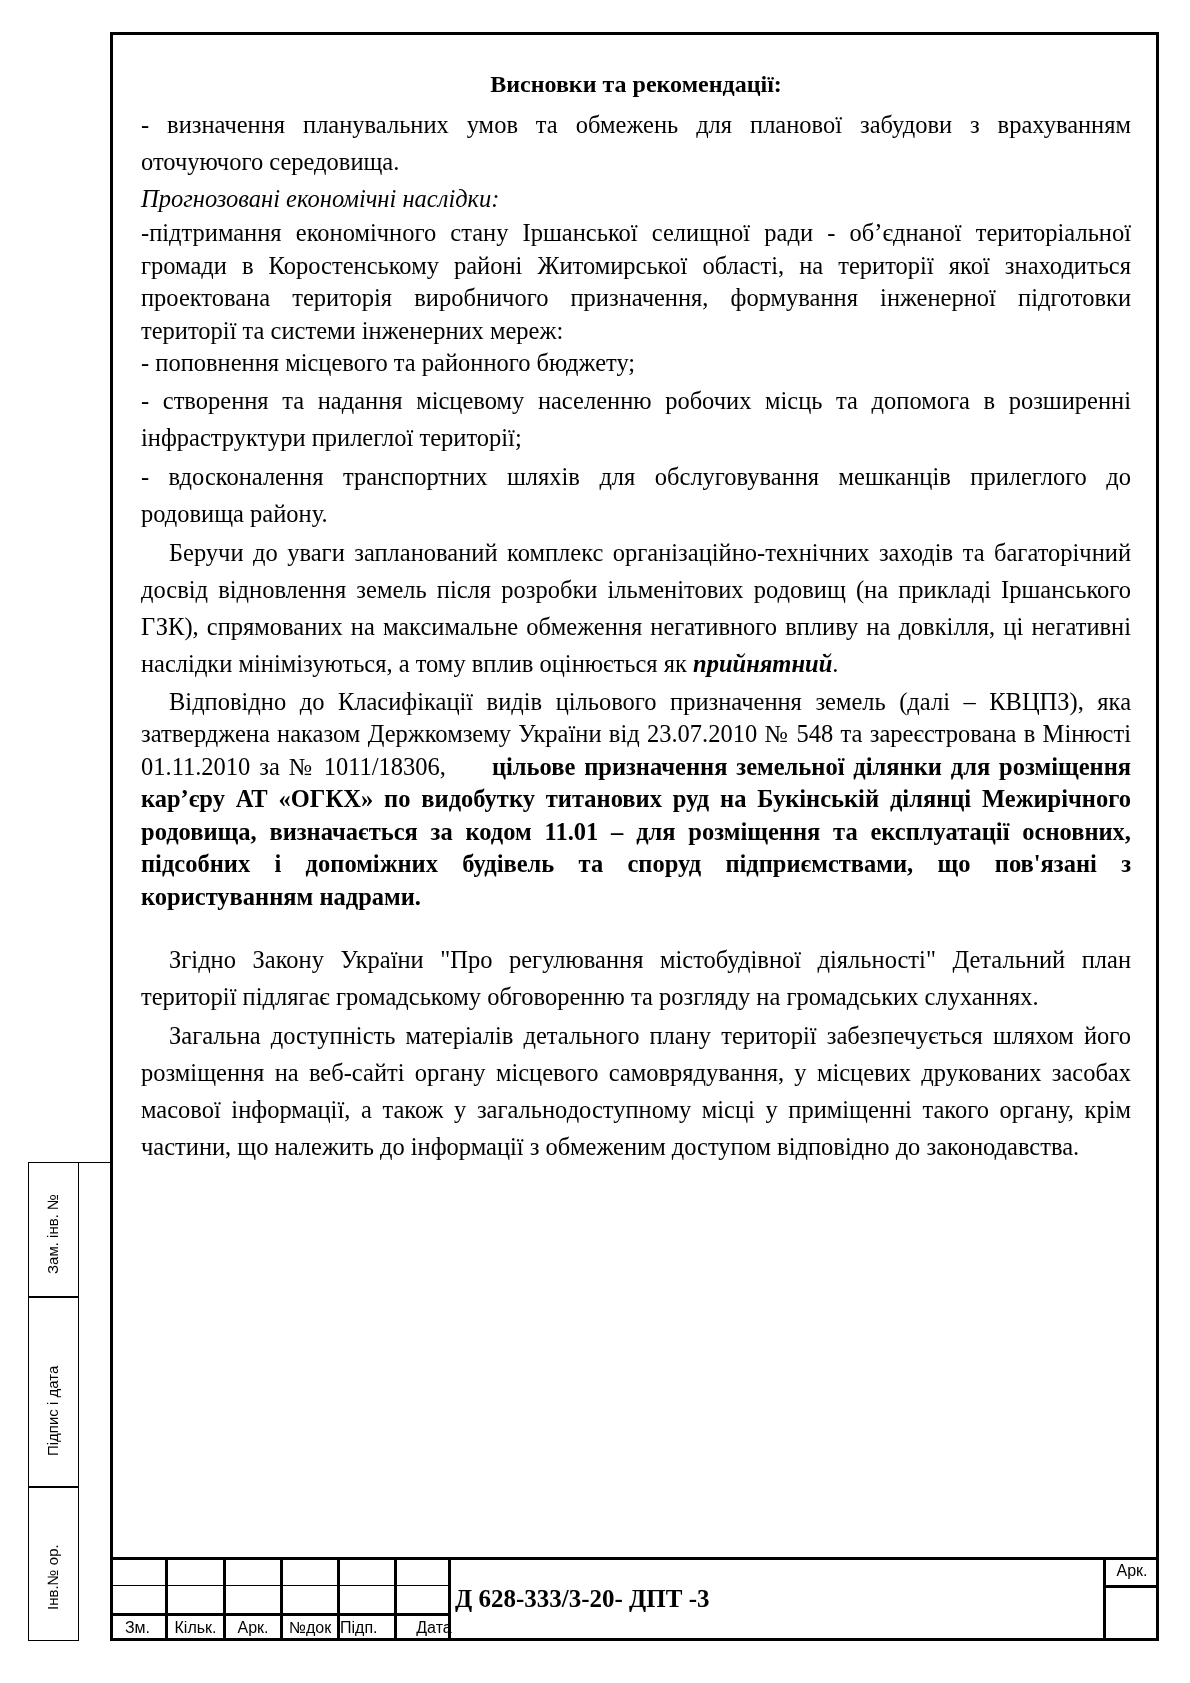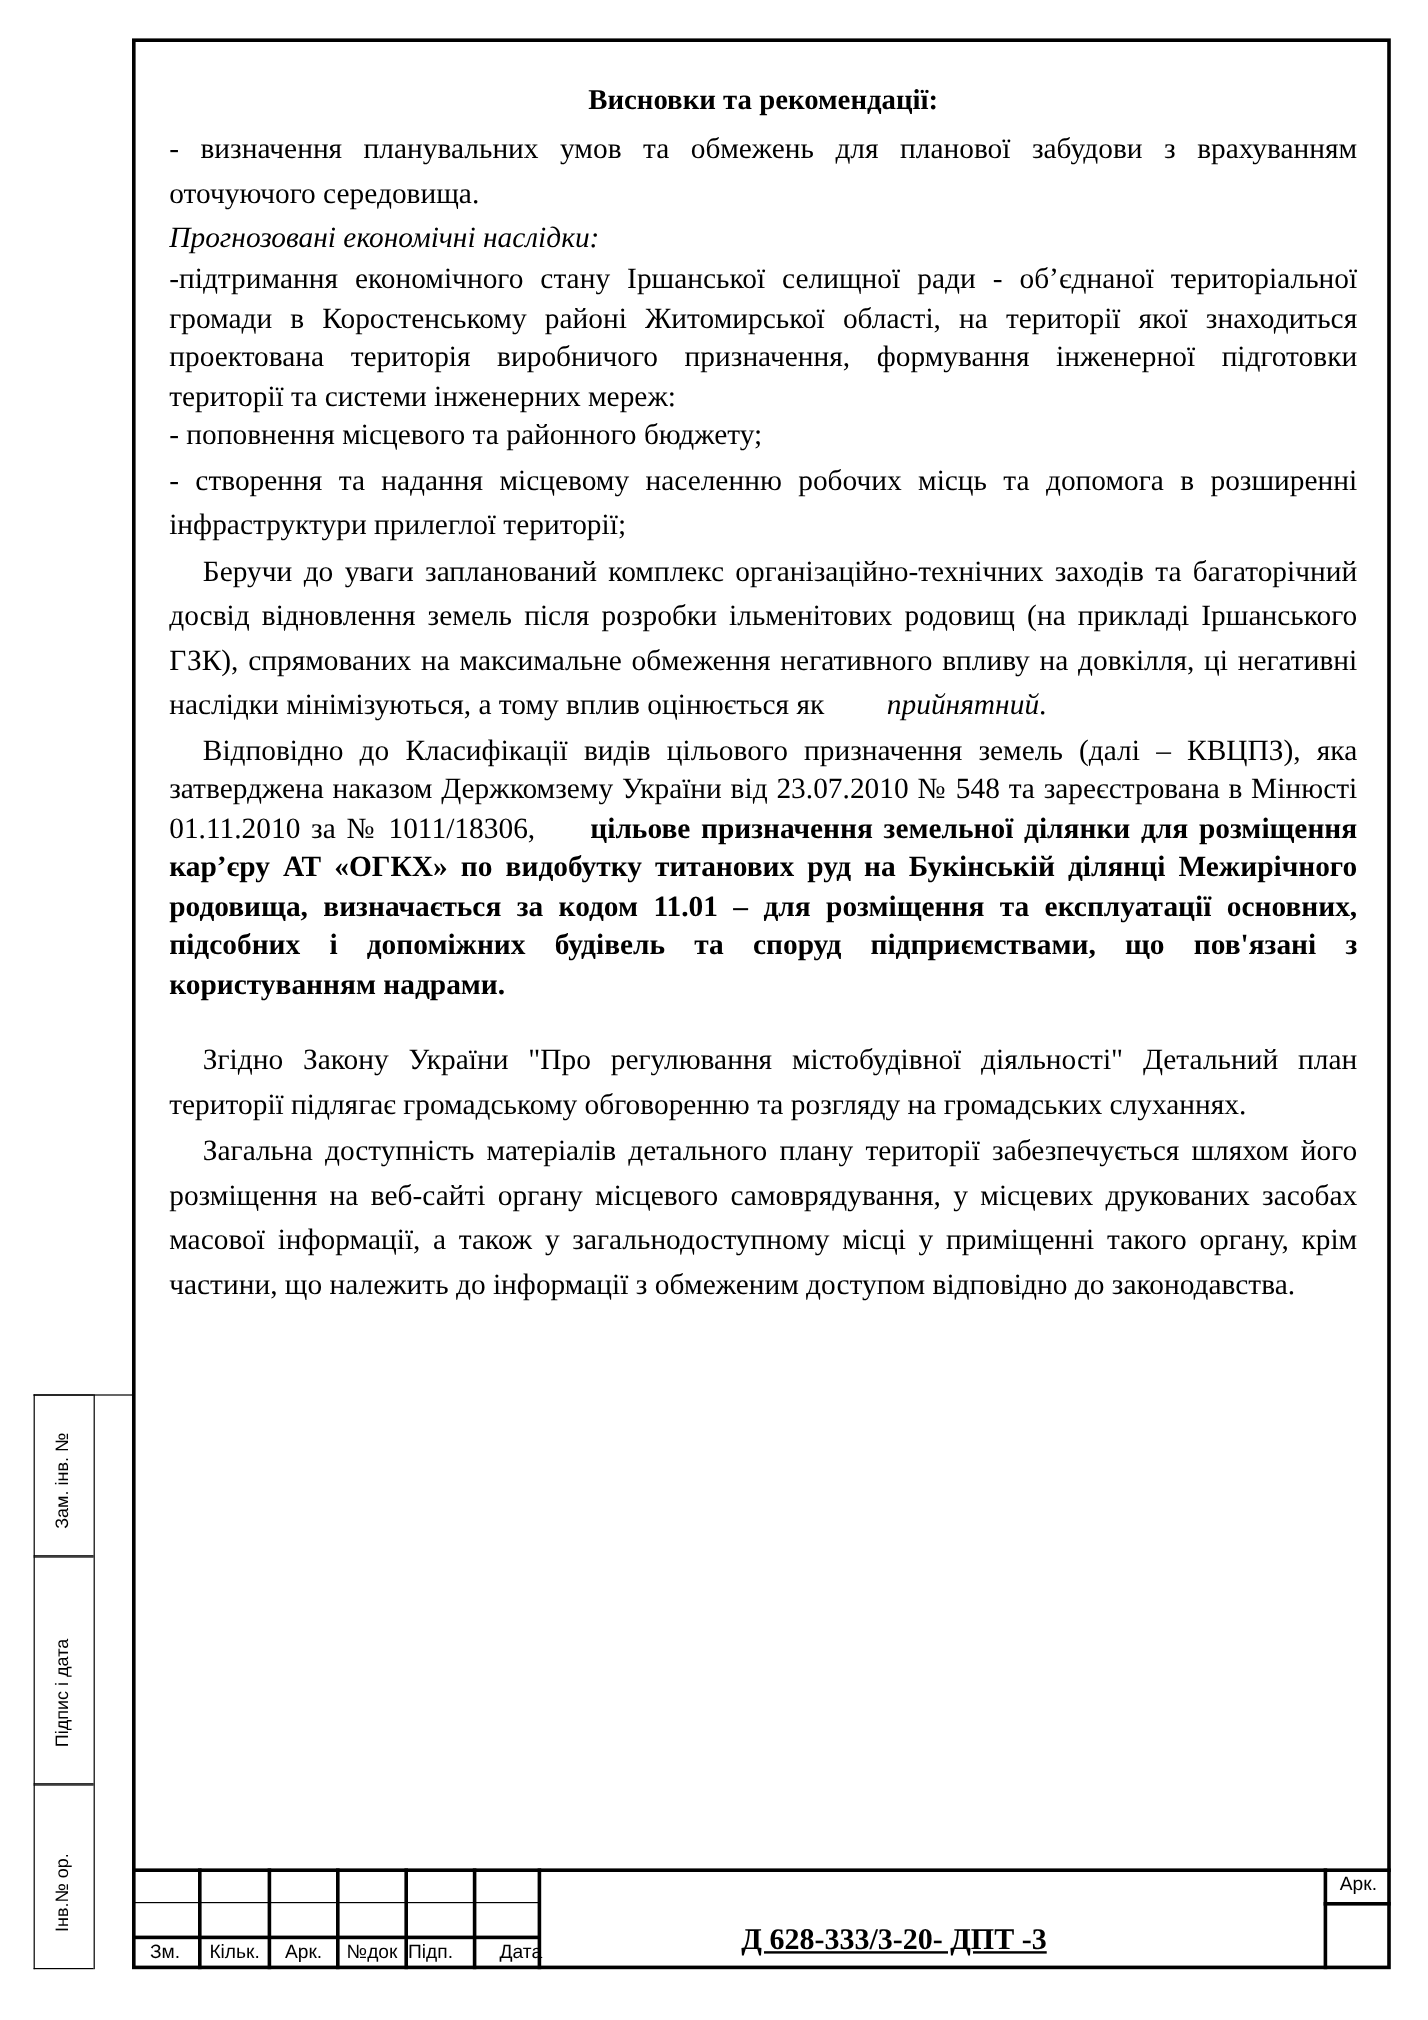--- a/index.html
+++ b/index.html
@@ -8,54 +8,55 @@
   .frame { position:absolute; left:110px; top:32px; width:1049px; height:1609px;
            border:3px solid #000; box-sizing:border-box; }
   .content { position:absolute; left:141px; top:66px; width:990px; font-size:24.5px; }
   .content p { margin:0; text-align:justify; text-align-last:auto; }
   .title { text-align:center !important; font-weight:bold; font-size:24px; line-height:36px; }
   .ital { font-style:italic; }
   .l37 { line-height:37px; }
   .l33 { line-height:32.5px; }
   .ind { text-indent:28px; }
   .bold { font-weight:bold;margin-left:37px; }
-  .bi { font-weight:normal; font-style:italic;margin-left:46px; }
+  .bi { font-weight:bold; font-style:italic; }
   .gap { height:28px; }
 
   
   .side { position:absolute; left:28px; top:1162px; width:82px; height:479px; }
   .side .cell { position:absolute; left:0; width:50px; border:1px solid #000; border-right:none; box-sizing:border-box; }
   .side .col2 { position:absolute; left:50px; top:0; width:32px; height:479px; border-left:1px solid #000; box-sizing:border-box; }
   .side .top-line { position:absolute; left:0; top:0; width:82px; border-top:1px solid #000; }
   .side .lbl { position:absolute; font-family:"Liberation Sans", sans-serif; font-size:15px;
                white-space:nowrap; transform:rotate(-90deg); transform-origin:left top; }
 
   
   .tb { position:absolute; left:110px; top:1557px; width:1049px; height:84px; }
   .tb .hline { position:absolute; left:0; background:#000; }
   .tb .vline { position:absolute; top:0; width:3px; height:84px; background:#000; }
   .tb .hdr { position:absolute; top:57px; height:27px; font-family:"Liberation Sans", sans-serif;
              font-size:16px; line-height:27px; text-align:center; }
-  .tb .code { position:absolute; left:345px; top:40px; width:580px; text-align:center;
-              font-weight:bold; font-size:25px; line-height:40px;text-decoration:underline; }
+  .tb .code { position:absolute; left:345px; top:22px; width:580px; 
+              font-weight:bold; font-size:25px; line-height:40px; }
   .tb .ark { position:absolute; left:995px; top:0; width:54px; height:28px; text-align:center;
              font-family:"Liberation Sans", sans-serif; font-size:16px; line-height:28px; }
 </style>
 </head>
 <body>
 
 <div class="frame"></div>
 
 <div class="content">
   <p class="title">Висновки та рекомендації:</p>
   <p class="l37" style="margin-top:4px;">- визначення планувальних умов та обмежень для планової забудови з врахуванням оточуючого середовища.</p>
   <p class="ital l37">Прогнозовані економічні наслідки:</p>
   <p class="l33">-підтримання економічного стану Іршанської селищної ради - об’єднаної територіальної громади в Коростенському районі Житомирської області, на території  якої знаходиться проектована територія виробничого призначення, формування інженерної підготовки території та системи інженерних мереж:</p>
   <p class="l33">-  поповнення місцевого та районного бюджету;</p>
   <p class="l37" style="margin-top:2px;">-   створення та надання місцевому населенню робочих місць та допомога в розширенні інфраструктури прилеглої території;</p>
+  <p class="l37" style="margin-top:2px;">-   вдосконалення транспортних шляхів для обслуговування мешканців прилеглого до родовища району.</p>
   <p class="l37 ind" style="margin-top:2px;"><span>Беручи  до уваги запланований комплекс організаційно-технічних заходів та багаторічний досвід відновлення земель після розробки ільменітових родовищ (на прикладі Іршанського ГЗК), спрямованих на максимальне обмеження негативного впливу на довкілля, ці негативні наслідки мінімізуються, а тому вплив оцінюється як </span><span class="bi">прийнятний</span><span>.</span></p>
   <p class="l33 ind" style="margin-top:4px;"><span>Відповідно до Класифікації видів цільового призначення земель (далі – КВЦПЗ), яка затверджена наказом Держкомзему України від 23.07.2010 № 548 та зареєстрована в Мінюсті 01.11.2010 за № 1011/18306, </span><span class="bold">цільове призначення земельної ділянки для розміщення кар’єру АТ «ОГКХ» по видобутку титанових руд на Букінській ділянці Межирічного родовища, визначається за кодом 11.01 – для розміщення та експлуатації основних, підсобних і допоміжних будівель та споруд підприємствами, що пов'язані з користуванням надрами.</span></p>
   <div class="gap"></div>
   <p class="l37 ind">Згідно Закону України "Про регулювання містобудівної діяльності" Детальний план території підлягає громадському обговоренню та розгляду на громадських слуханнях.</p>
   <p class="l37 ind" style="margin-top:2px;">Загальна доступність матеріалів детального плану території забезпечується шляхом його розміщення на веб-сайті органу місцевого самоврядування, у місцевих друкованих засобах масової інформації, а також у загальнодоступному місці у приміщенні такого органу, крім частини, що належить до інформації з обмеженим доступом відповідно до законодавства.</p>
 </div>
 
 <div class="side">
   <div class="top-line"></div>
   <div class="col2"></div>

